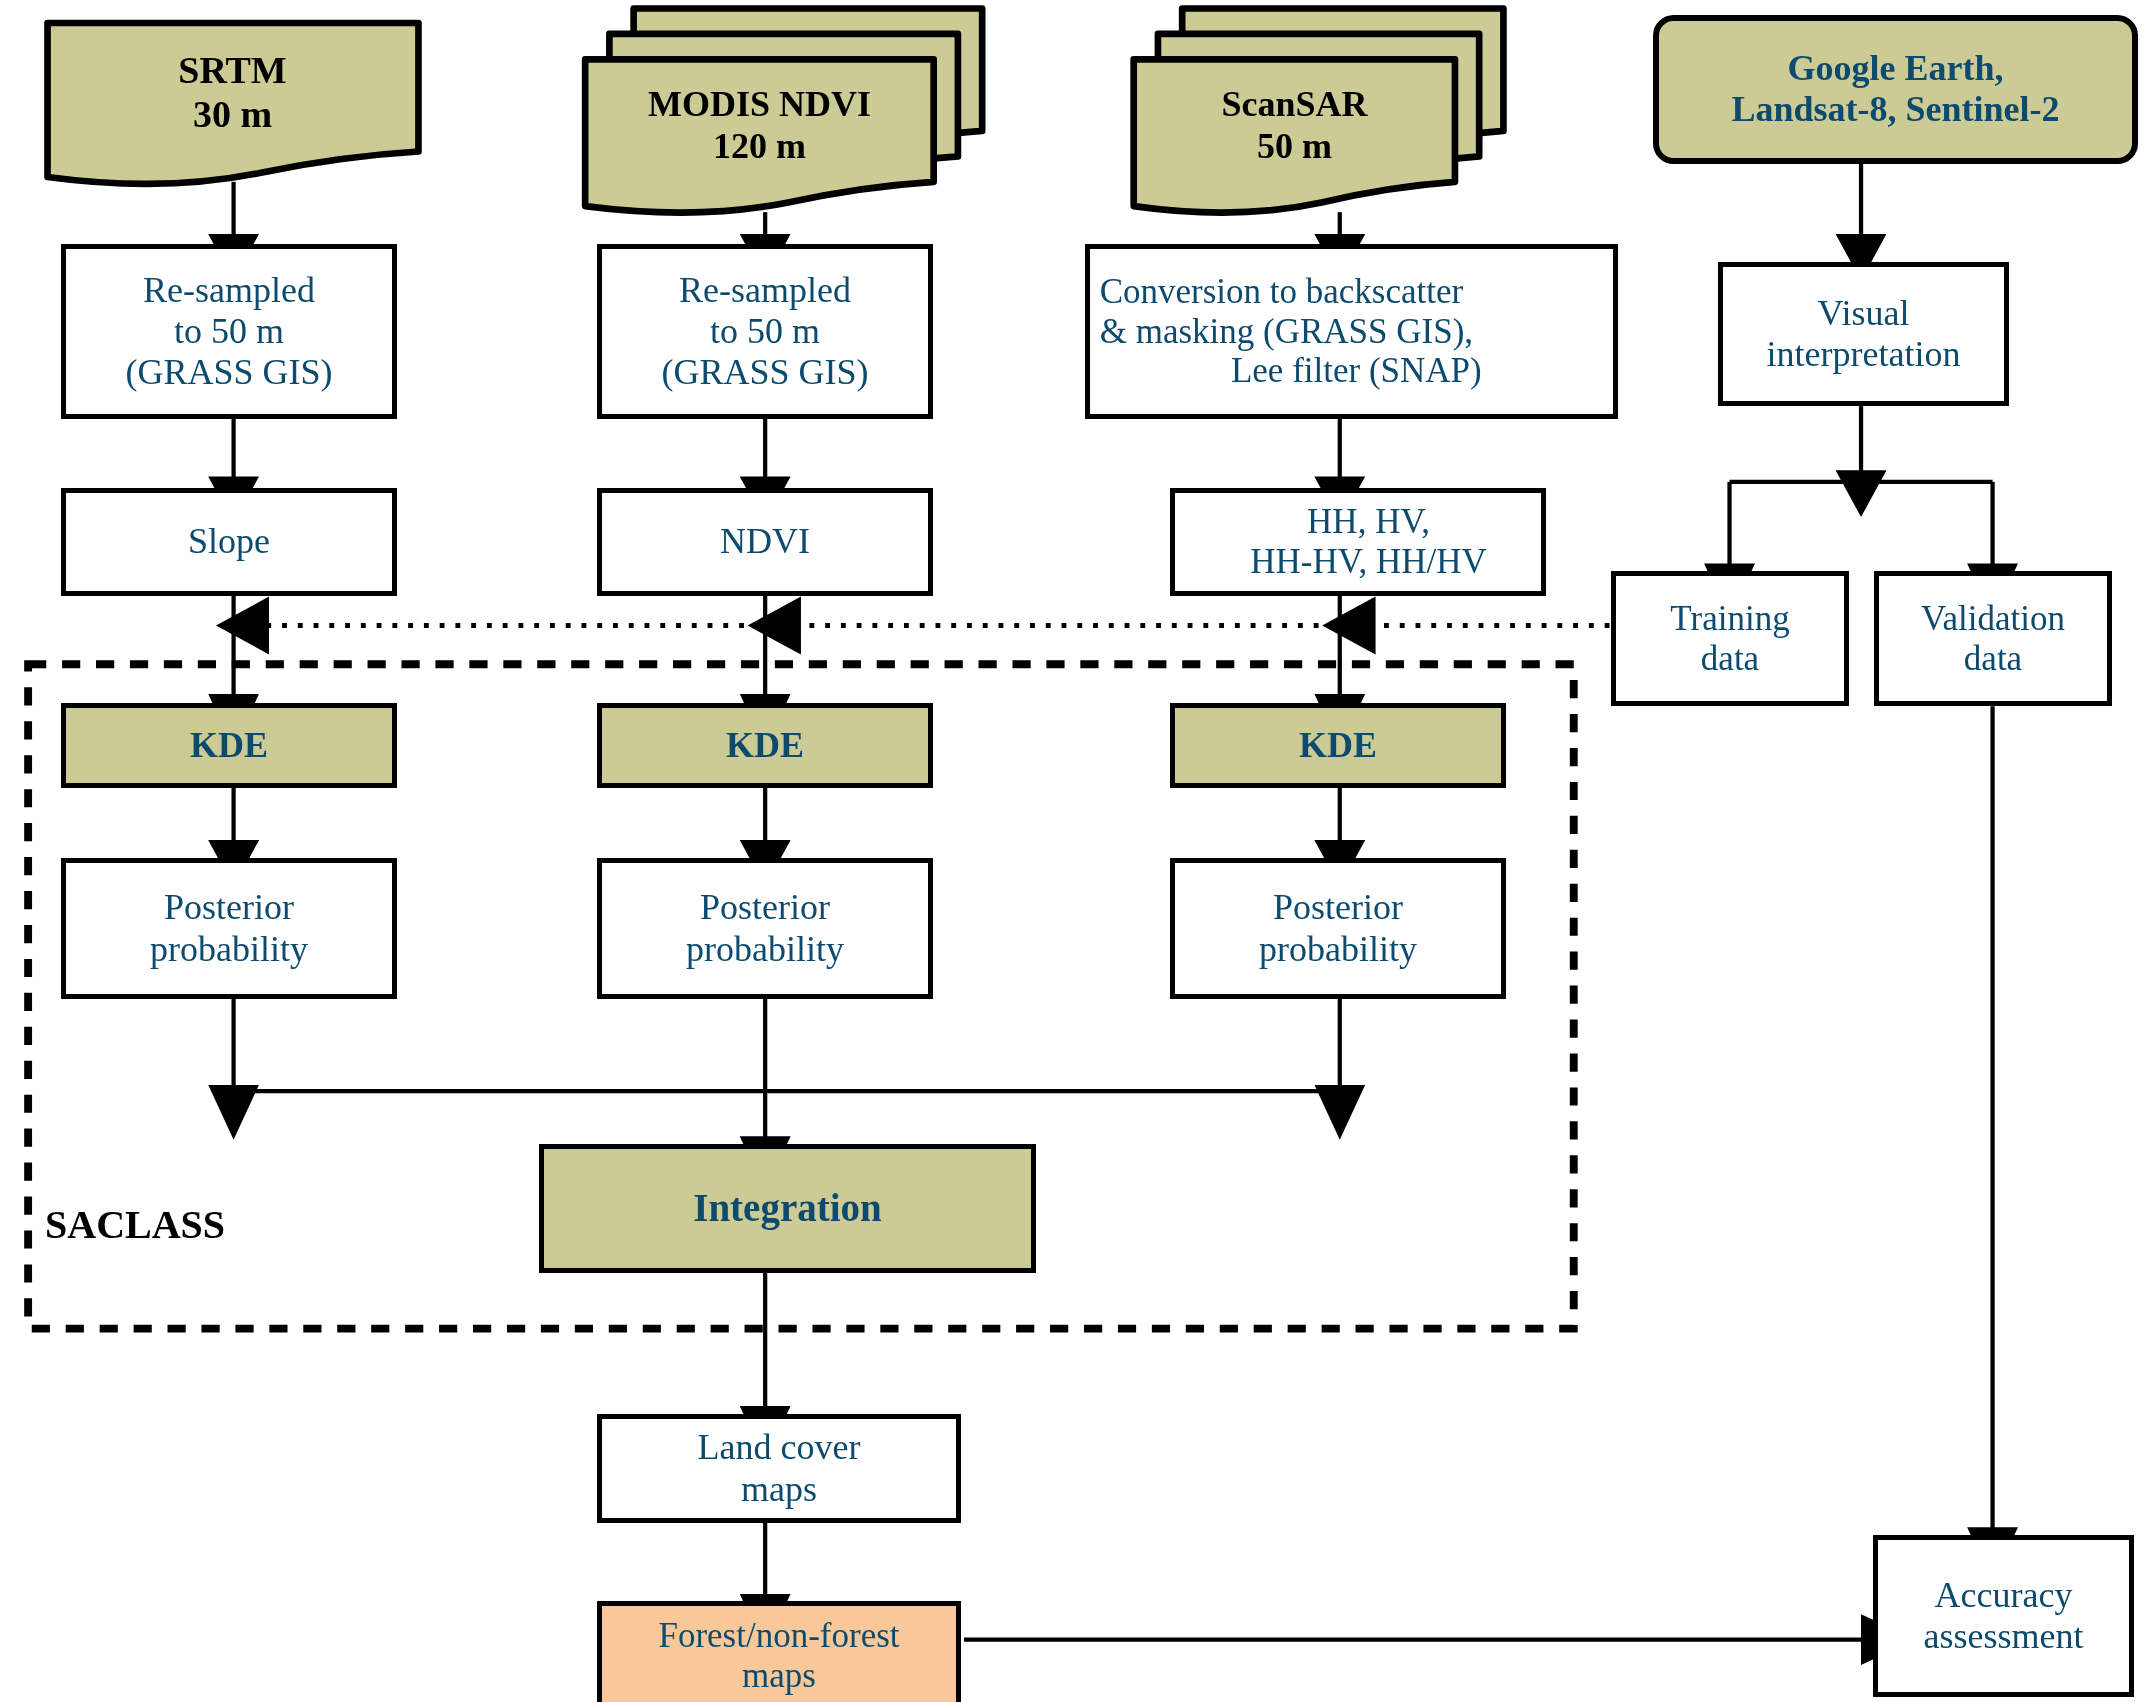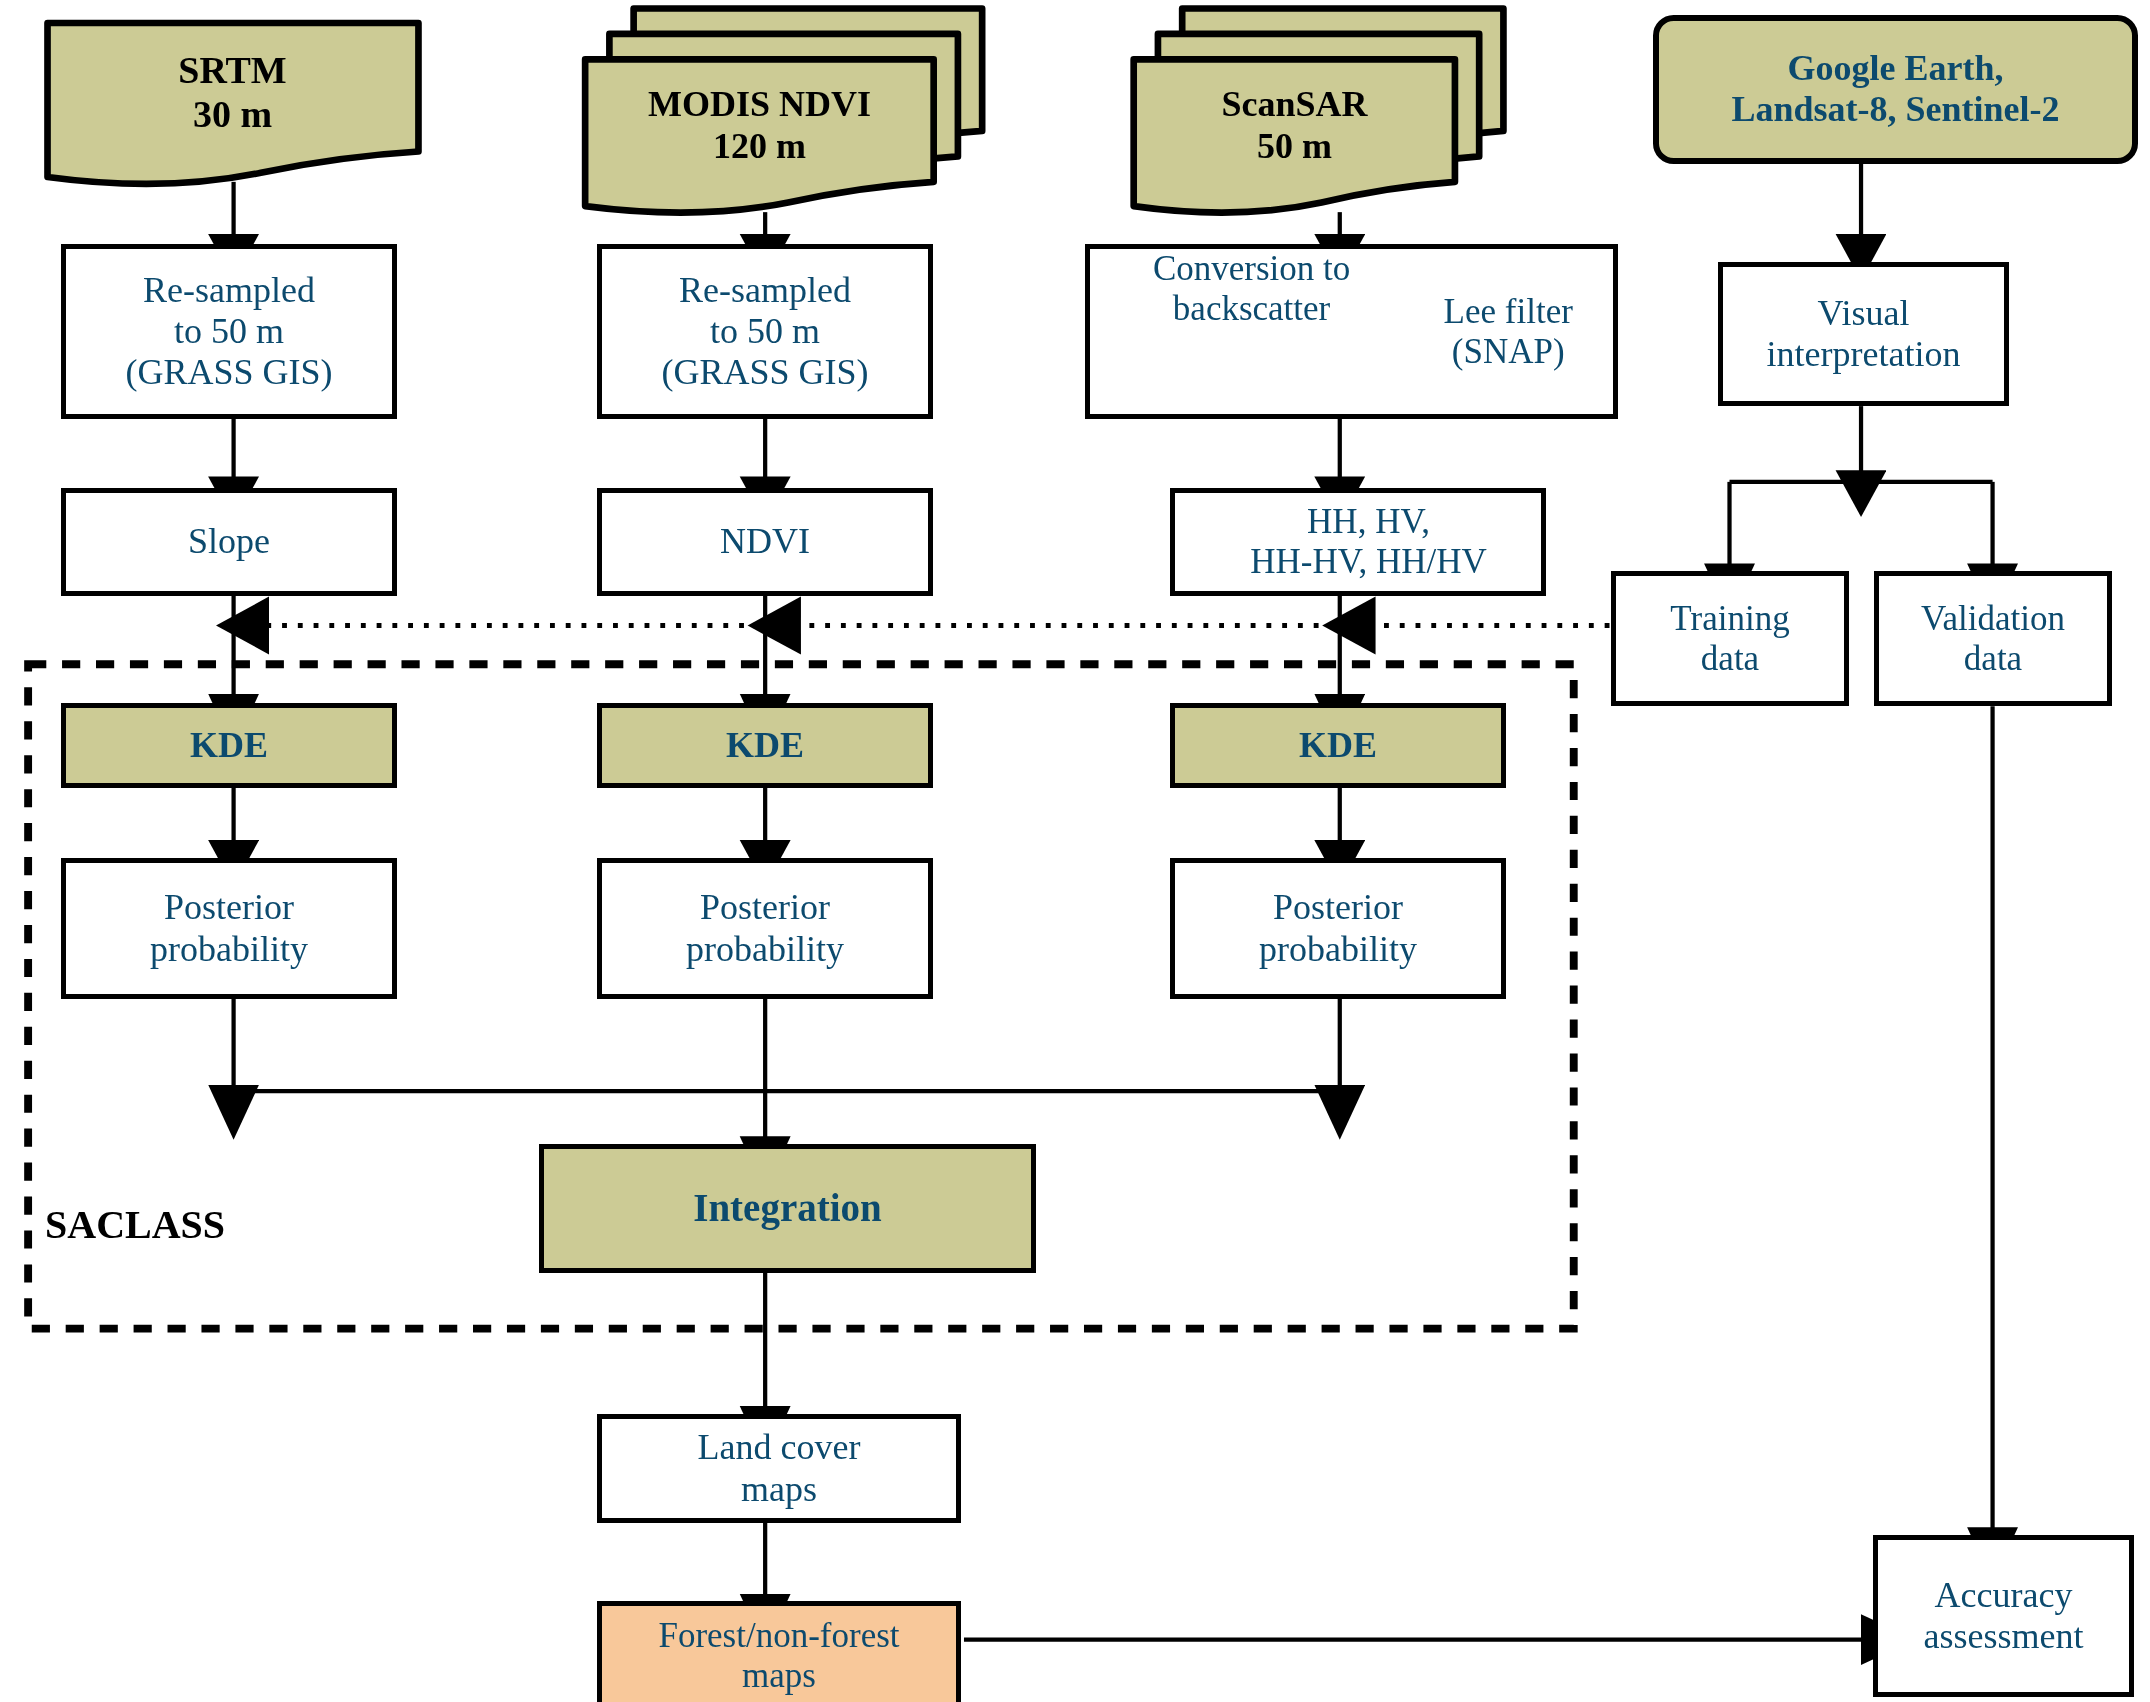--- a/index.html
+++ b/index.html
@@ -121,22 +121,23 @@
     <span>to 50 m</span>
     <span>(GRASS GIS)</span>
   </div>
 
   <div class="node rect" style="left:597px;top:244px;width:336px;height:175px;font-size:36px;flex-direction:column;">
     <span>Re-sampled</span>
     <span>to 50 m</span>
     <span>(GRASS GIS)</span>
   </div>
 
-  <div class="node rect" style="left:1085px;top:244px;width:533px;height:175px;font-size:35px;flex-direction:row;align-items:flex-start;padding-left:9.7px;">
+  <div class="node rect" style="left:1085px;top:244px;width:533px;height:175px;font-size:35px;flex-direction:column;align-items:flex-start;padding-left:9.7px;">
     <span style="align-self:flex-start;">Conversion to backscatter</span>
+    <span style="align-self:flex-start;">&amp; masking (GRASS GIS),</span>
     <span style="align-self:center;">Lee filter (SNAP)</span>
   </div>
 
   <div class="node rect" style="left:1718px;top:262px;width:291px;height:144px;font-size:36px;flex-direction:column;">
     <span>Visual</span>
     <span>interpretation</span>
   </div>
 
   
   <div class="node rect" style="left:61px;top:488px;width:336px;height:108px;font-size:36px;">

